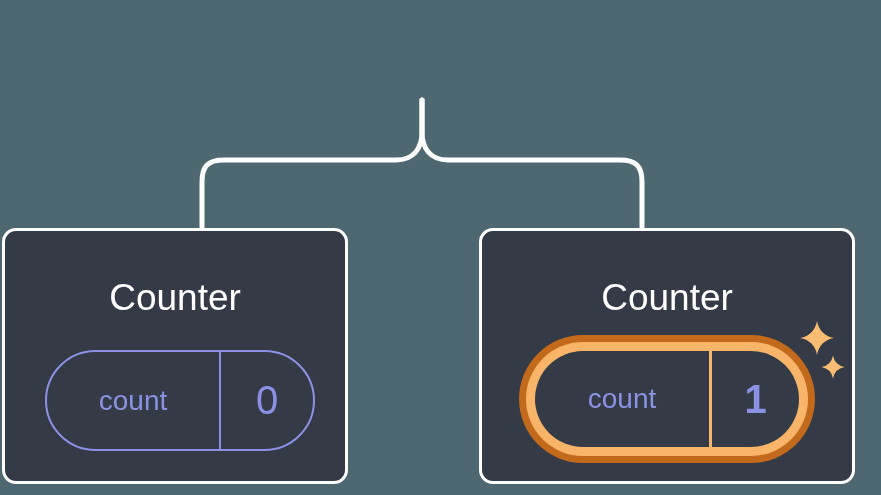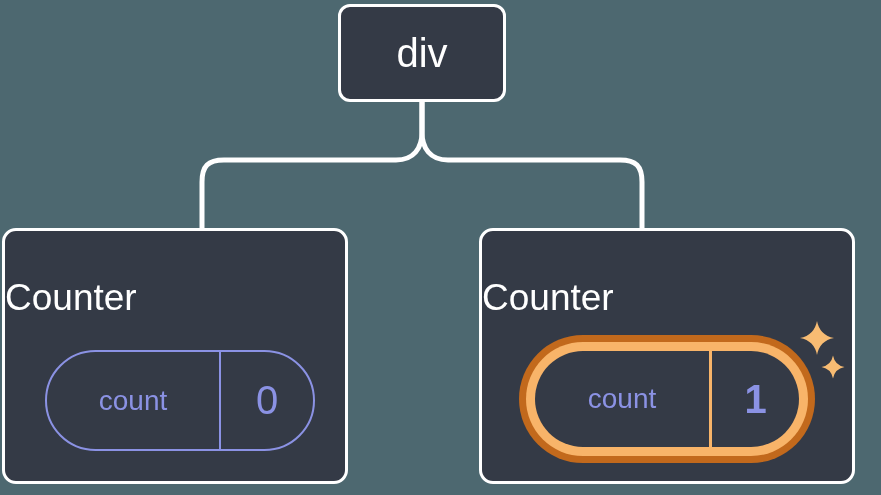--- a/index.html
+++ b/index.html
@@ -49,20 +49,21 @@
   .component-card {
     top: 228px;
     height: 256px;
     border-radius: 14px;
   }
   .card-left  { left: 2px;   width: 346px; }
   .card-right { left: 479px; width: 376px; }
 
   .card-title {
     margin-top: 48px;
+    text-align: center;
     color: #ffffff;
     font-size: 37px;
     line-height: 1;
   }
 
   
   .state-pill {
     position: absolute;
     left: 40px; top: 119px;
     width: 270px; height: 101px;
@@ -130,23 +131,20 @@
 </head>
 <body>
 
 <div class="canvas">
 
   <svg class="connector-svg" viewBox="0 0 881 495" aria-hidden="true">
     <path class="connector-path" d="M 422 100 L 422 132 C 422 148 414 160 396 160 L 224 160 C 208 160 202 166 202 182 L 202 229"></path>
     <path class="connector-path" d="M 422 100 L 422 132 C 422 148 430 160 448 160 L 620 160 C 636 160 642 166 642 182 L 642 229"></path>
   </svg>
 
-  <div class="node root-node">
-    <span>div</span>
-  </div>
 
   <div class="node component-card card-left">
     <div class="card-title">Counter</div>
     <div class="state-pill">
       <div class="pill-key">count</div>
       <div class="pill-divider"></div>
       <div class="pill-value">0</div>
     </div>
   </div>
 

